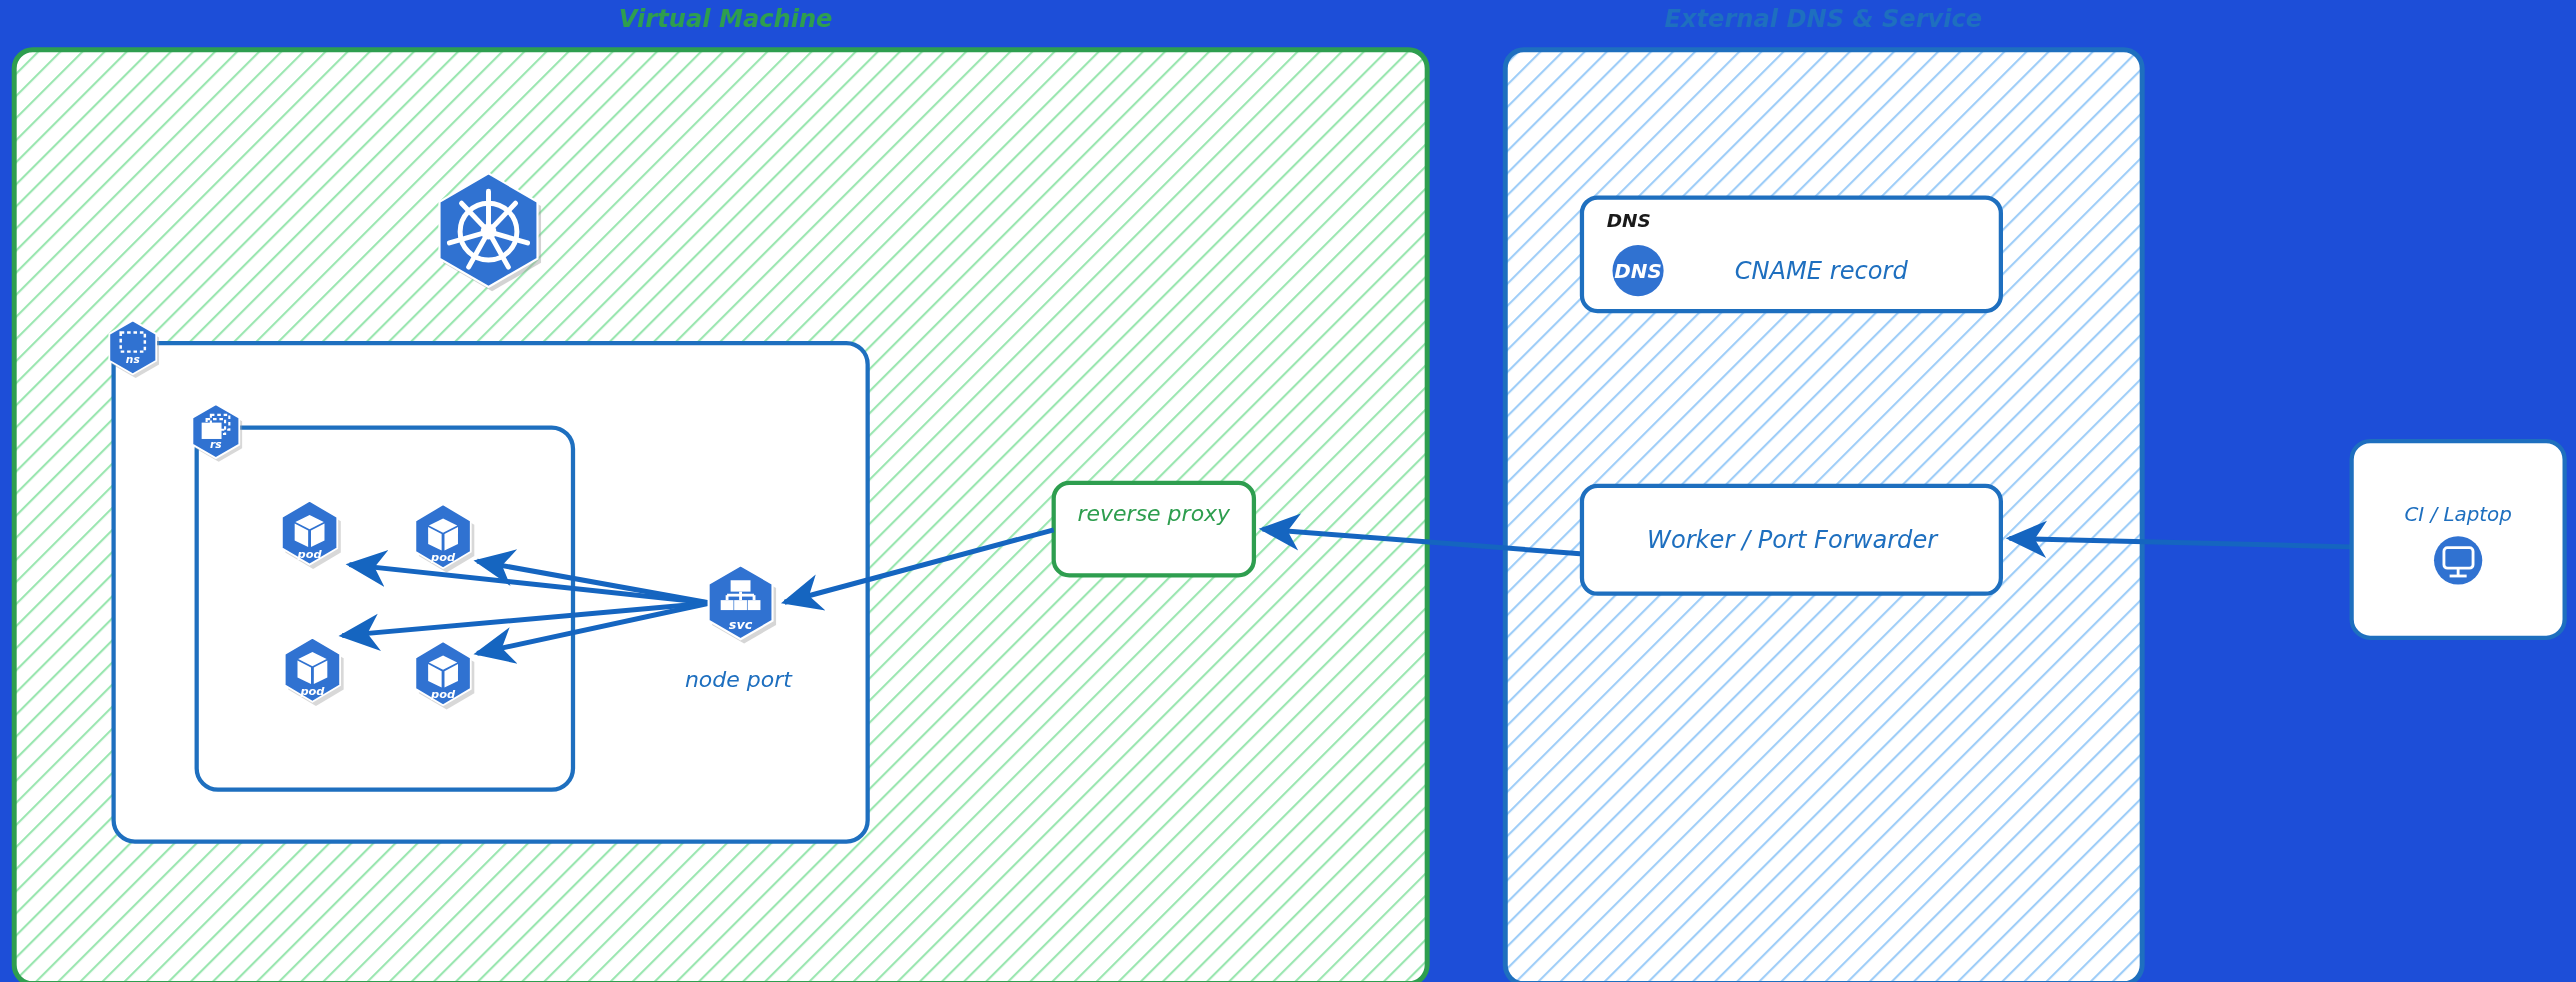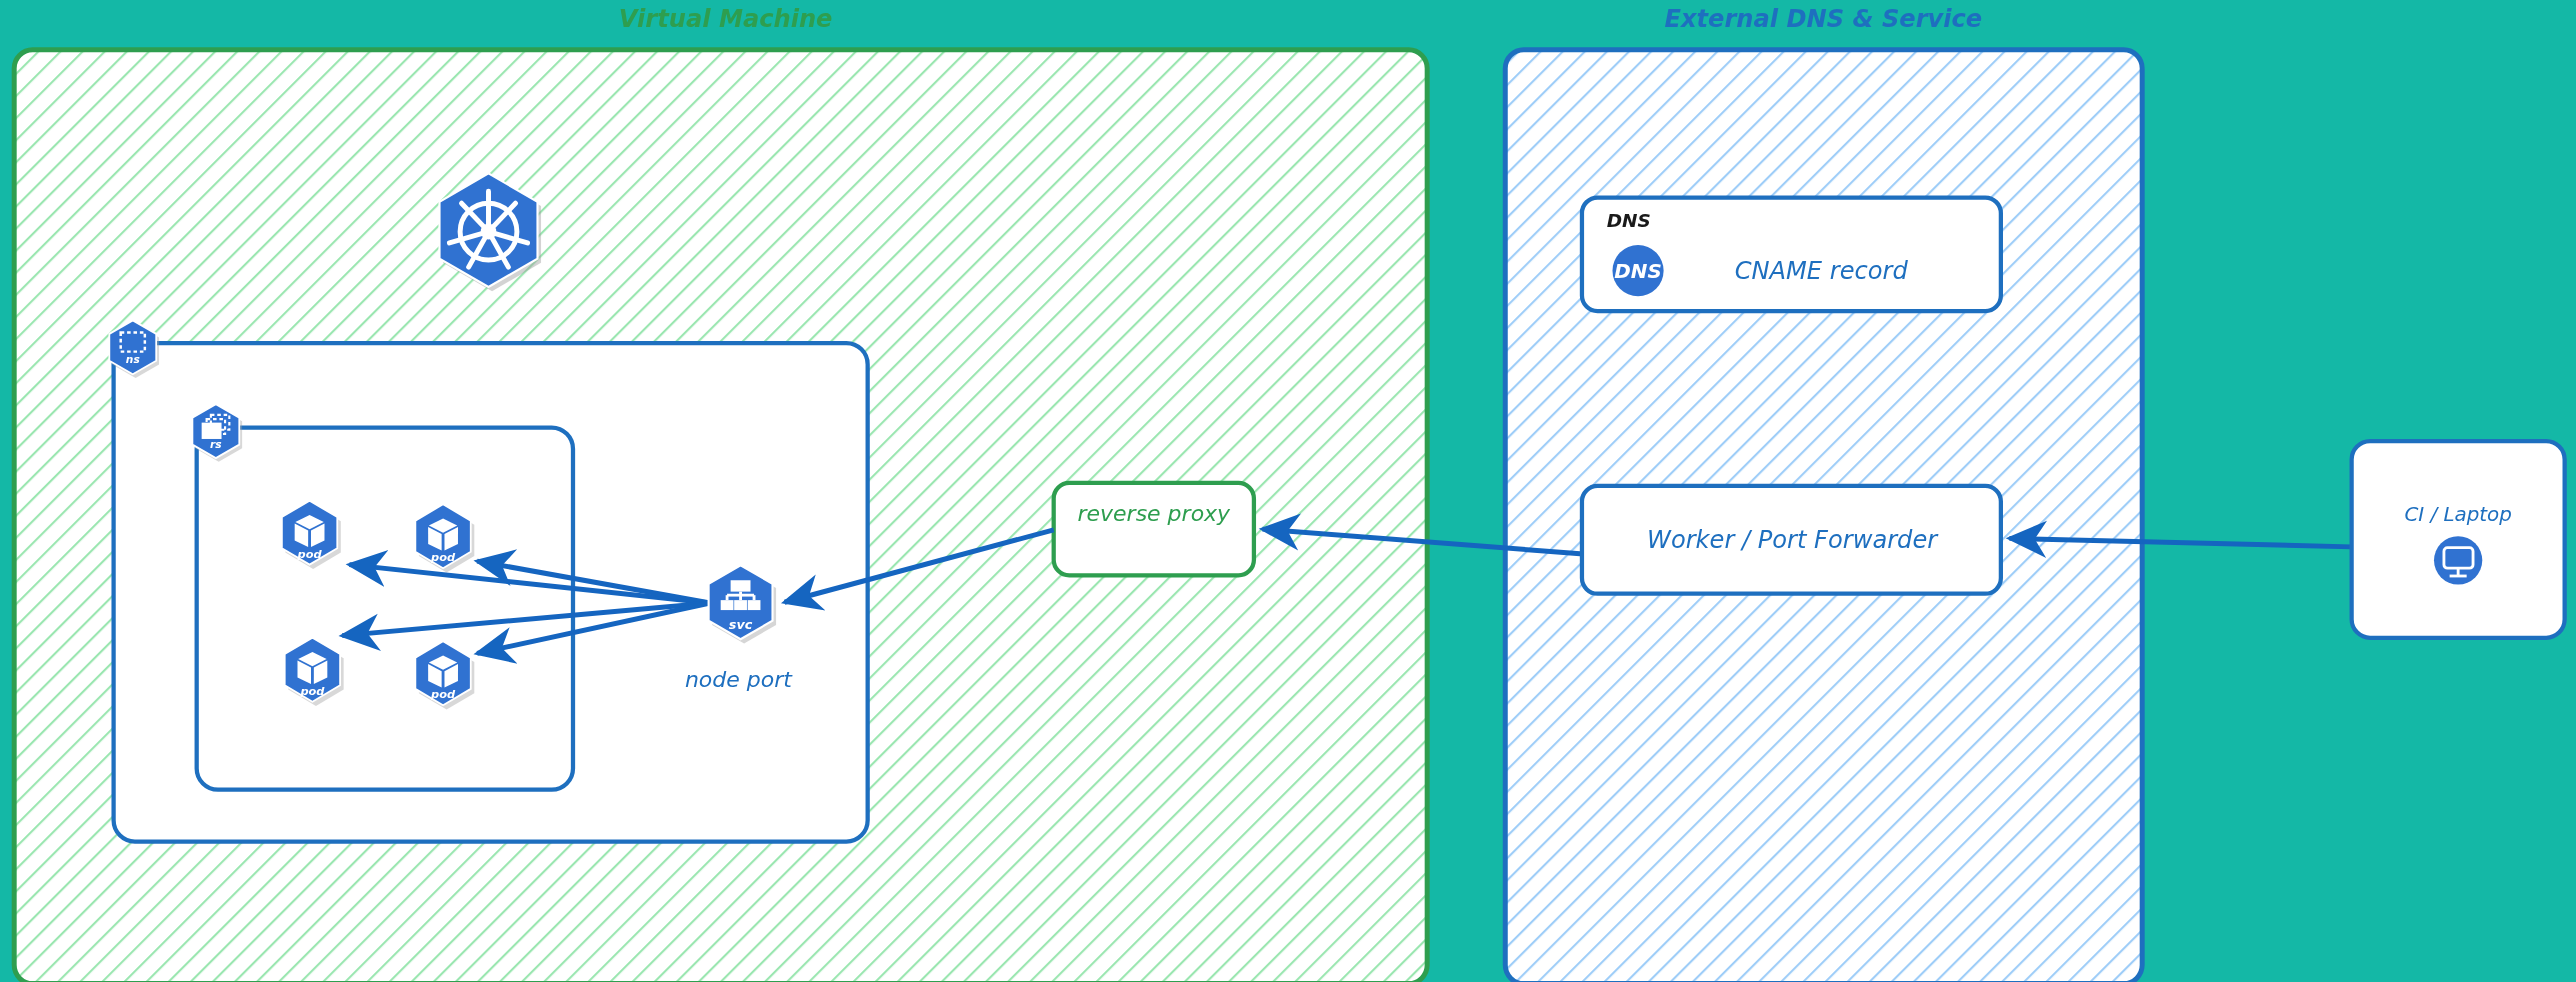--- a/index.html
+++ b/index.html
@@ -8,21 +8,21 @@
     padding: 0;
     background: #ffffff;
   }
   body {
     font-family: "DejaVu Sans", sans-serif;
   }
   #stage {
     position: relative;
     width: 2576px;
     height: 983px;
-    background: #14b8a6;
+    background: #1d4ed8;
     overflow: hidden;
   }
   #diagram-svg {
     position: absolute;
     left: 0;
     top: 0;
     width: 2576px;
     height: 983px;
   }
   .hand-text {

